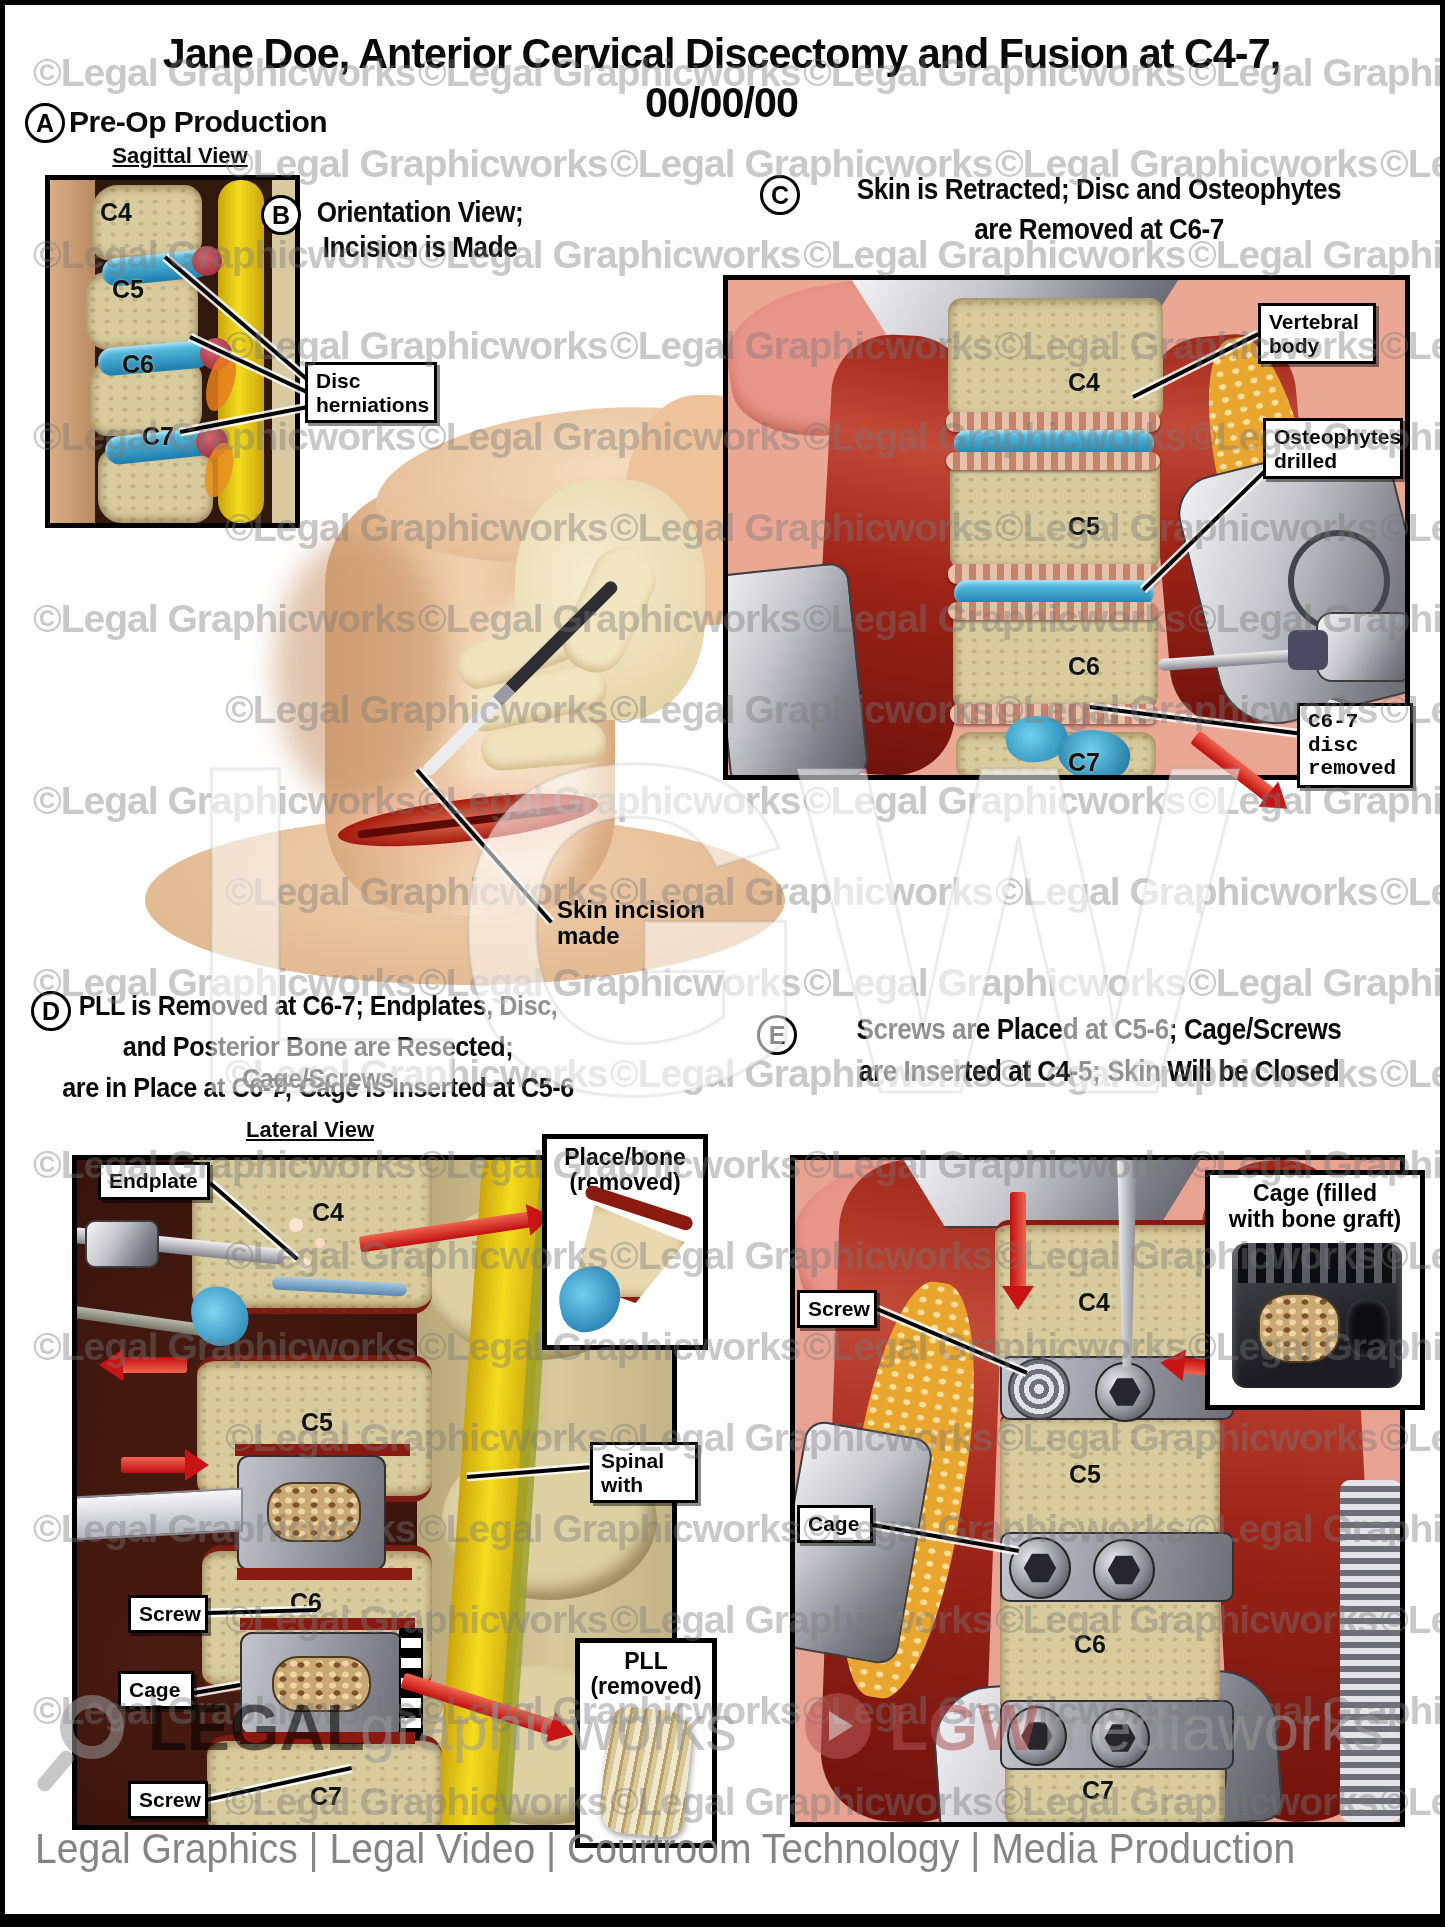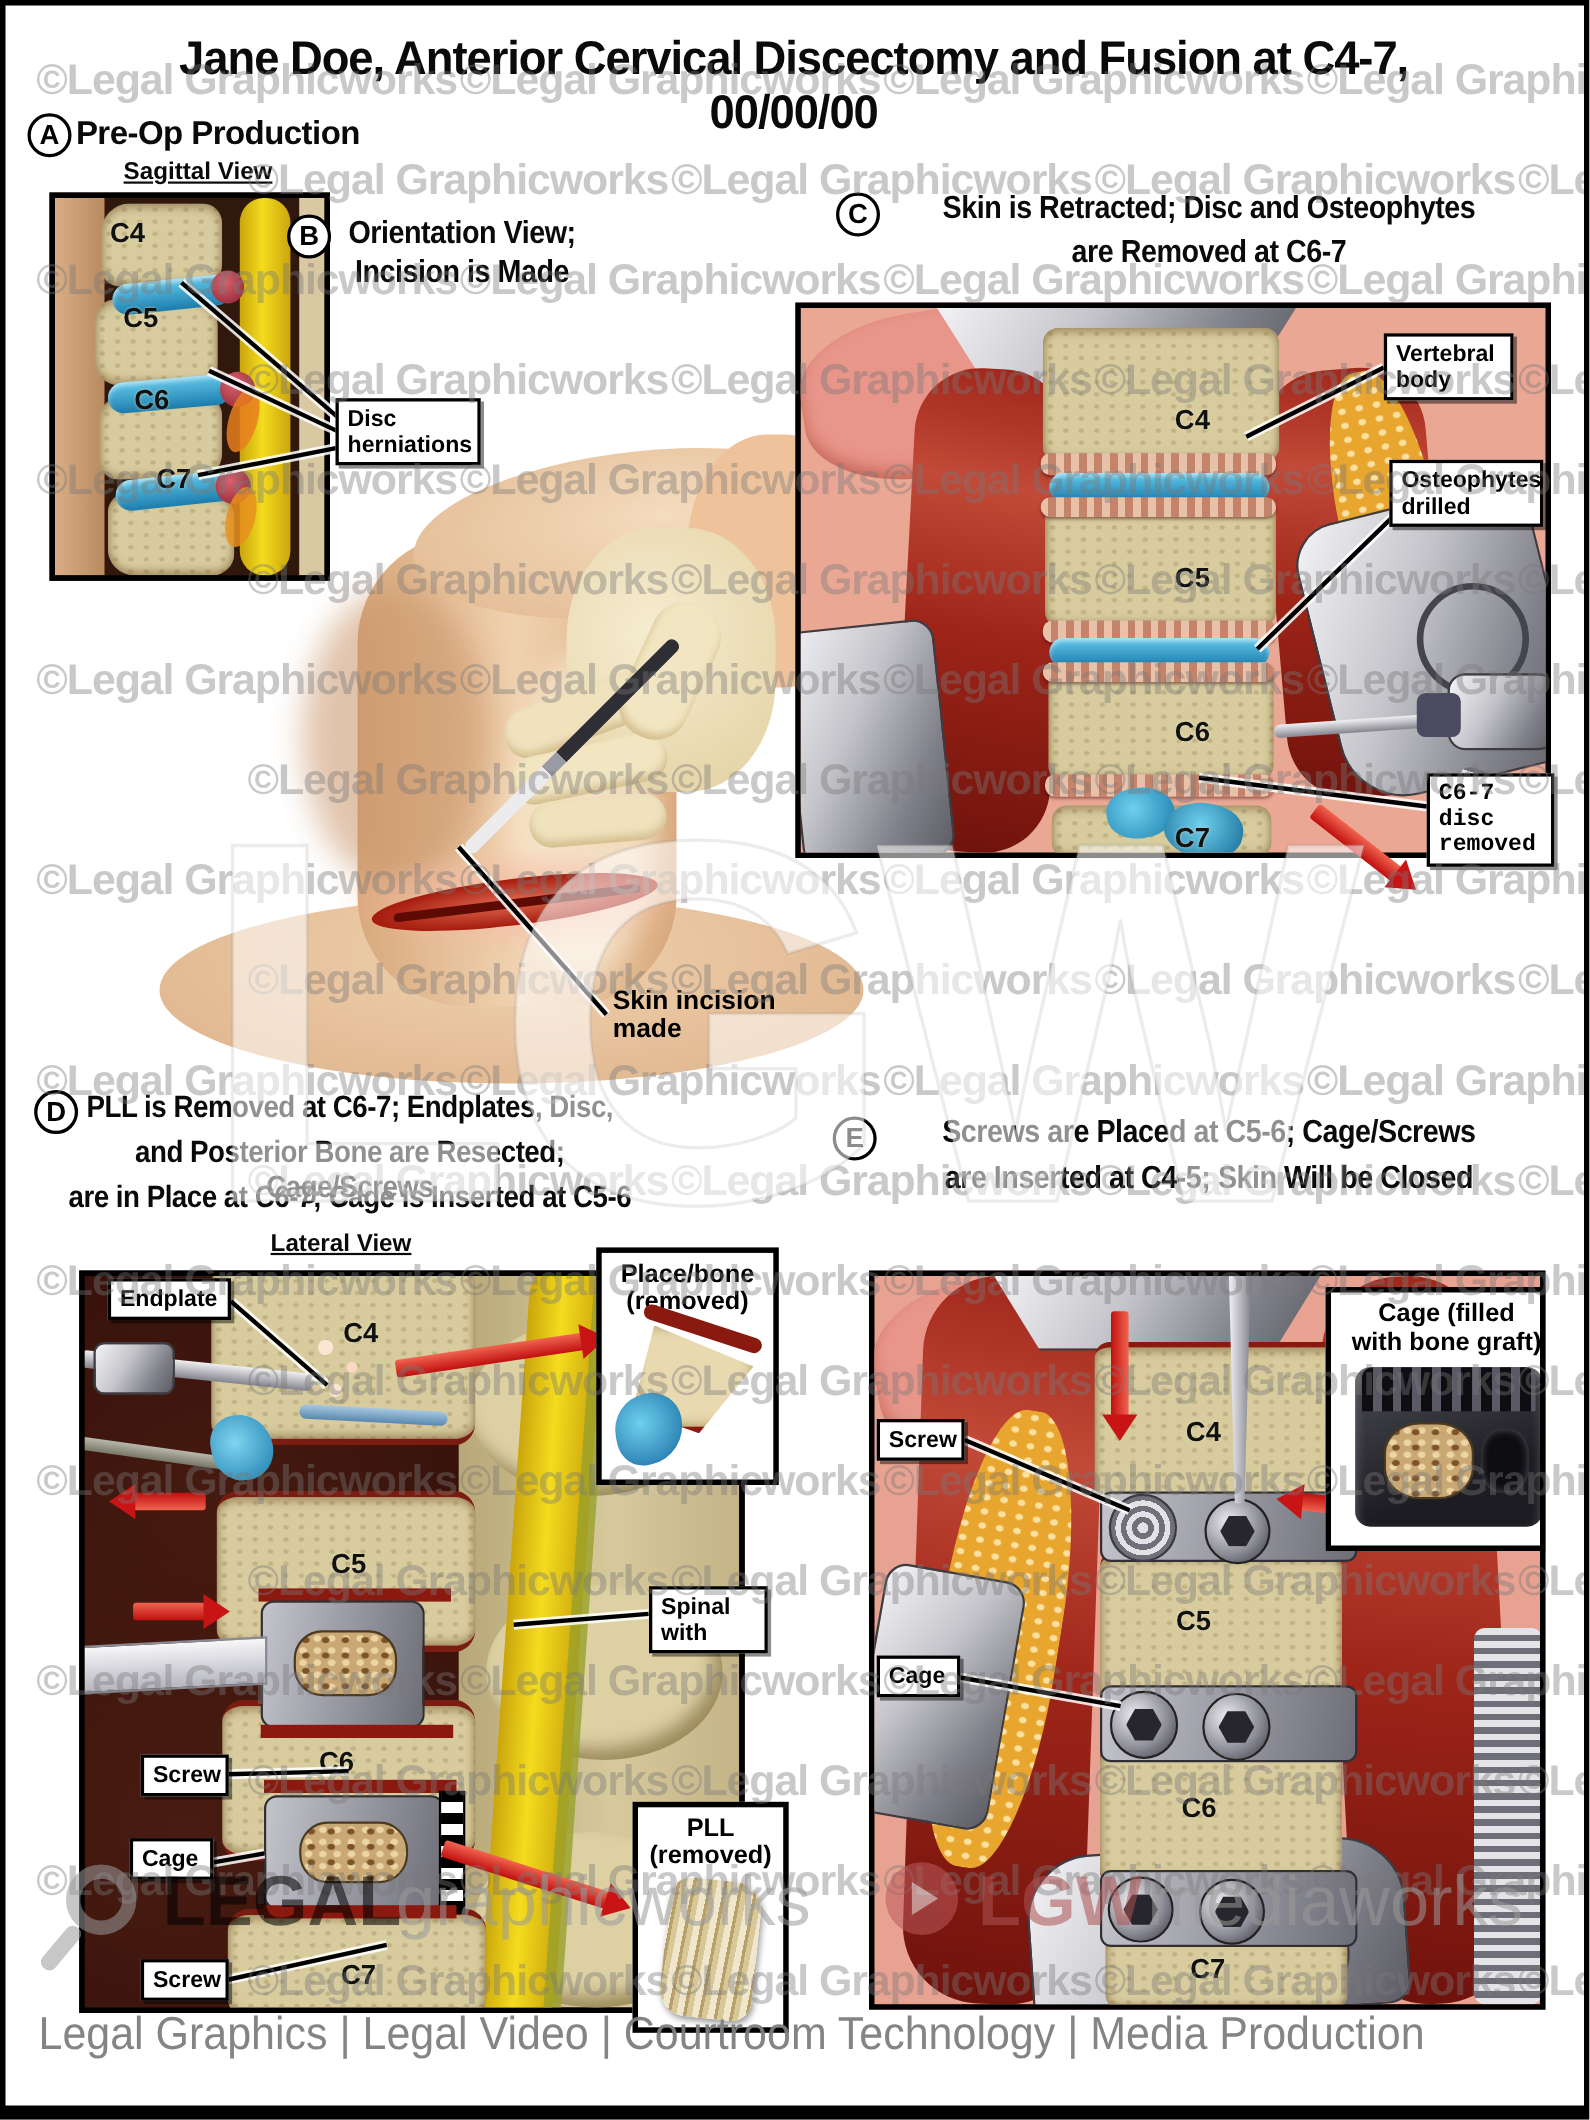--- a/index.html
+++ b/index.html
@@ -329,21 +329,21 @@
   </div>
 
   <div class="arrow" style="left:965px;top:1227px;width:96px;transform:rotate(90deg);"></div>
   <div class="arrow" style="left:1177px;top:1358px;width:113px;transform:rotate(186deg);"></div>
 
   <div class="abs labelbox" style="left:792px;top:1285px;width:80px;">Screw</div>
   <div class="leader" style="left:872px;top:1302px;width:163px;transform:rotate(23.1deg);"></div>
   <div class="abs labelbox" style="left:792px;top:1500px;width:76px;">Cage</div>
   <div class="leader" style="left:868px;top:1518px;width:148px;transform:rotate(10.1deg);"></div>
 
-  <div class="abs figure" style="left:1200px;top:1165px;width:200px;height:240px;background:#fff;z-index:6;">
+  <div class="abs figure" style="left:1200px;top:1165px;width:220px;height:240px;background:#fff;z-index:6;">
     <div class="abs" style="left:0;top:6px;width:210px;text-align:center;font-weight:700;font-size:23px;line-height:1.12;">
       <div>Cage (filled</div>
       <div>with bone graft)</div>
     </div>
     <div class="abs" style="left:22px;top:68px;width:170px;height:145px;background:linear-gradient(160deg,#4a4a52,#1c1c22 70%);border-radius:14px;box-shadow:inset 0 6px 10px #6a6a74;"></div>
     <div class="abs" style="left:28px;top:68px;width:158px;height:40px;background:repeating-linear-gradient(90deg,#0e0e12 0 10px,#5a5a64 10px 18px);border-radius:10px 10px 0 0;"></div>
     <div class="abs graft" style="left:48px;top:118px;width:78px;height:66px;border-radius:40%;"></div>
     <div class="abs" style="left:136px;top:124px;width:44px;height:58px;background:#0e0e12;border-radius:40%;box-shadow:inset 0 0 8px #5a5a64;"></div>
   </div>
 

